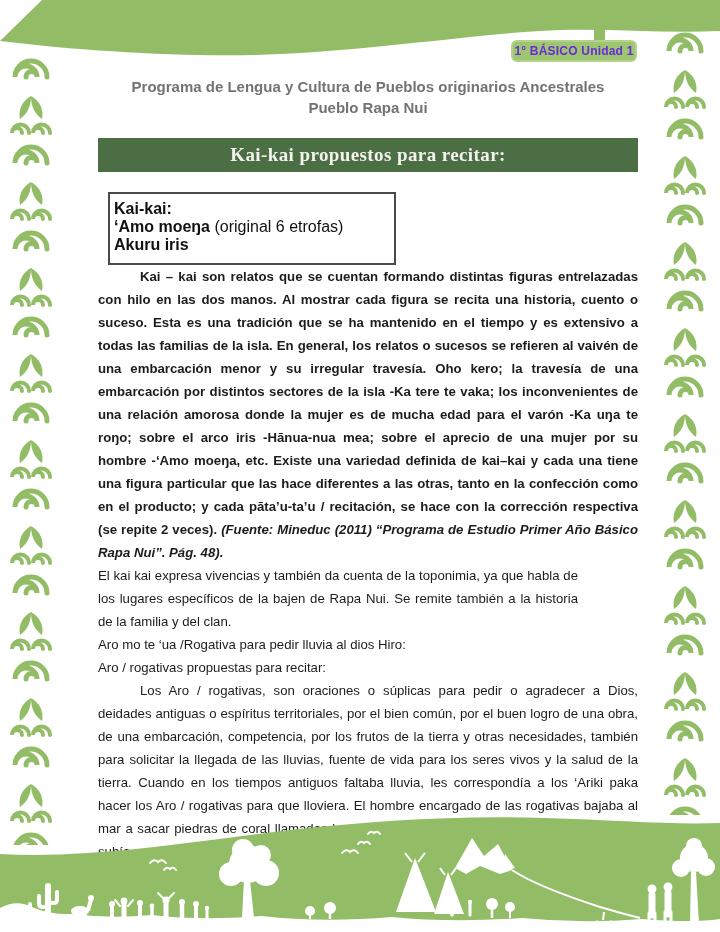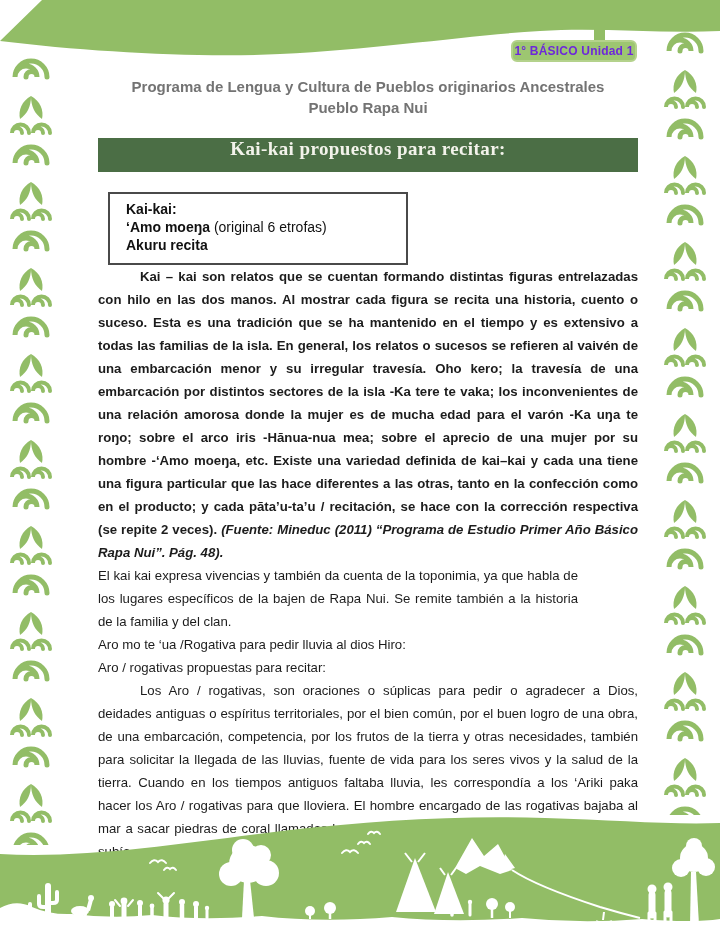--- a/index.html
+++ b/index.html
@@ -25,28 +25,28 @@
   
   .side-strip{position:absolute;width:42px;}
   .side-strip.left{left:10px;top:58px;height:787px;}
   .side-strip.right{left:664px;top:32px;height:783px;}
 
   
   .content{position:absolute;left:98px;top:0;width:540px;}
   .doc-title{margin:76px 0 0 0;text-align:center;font-size:15px;font-weight:bold;line-height:21px;color:#737373;}
   .section-banner{
     margin-top:20px;height:34px;background:#4b6e45;
-    display:flex;align-items:flex-start;justify-content:center;
+    display:flex;align-items:center;justify-content:center;
     font-family:"Liberation Serif",serif;font-weight:bold;font-size:19px;
     color:#f3f3eb;letter-spacing:.4px;
   }
   .kaikai-box{
     margin:20px 16px 0 10px;width:268px;
-    border:2px solid #4a4a4a;padding:6px 12px 9px 16px;
-    font-size:14px;line-height:18px;color:#111;
+    border:2px solid #4a4a4a;padding:6px 12px 9px 4px;
+    font-size:16px;line-height:18px;color:#111;
   }
   .kaikai-box .b{font-weight:bold;}
   .kaikai-box .r{font-weight:normal;}
   p.body-text{
     margin:0;font-size:13.2px;line-height:23px;text-align:justify;color:#1c1c1c;
   }
   .p-intro{margin-top:15px;text-indent:42px;font-weight:bold;}
   .p-topo{margin-top:13px;margin-left:42px;width:480px;}
   .p-head{margin-top:11px;margin-left:42px;text-align:left;}
   .p-aro{margin-top:12px;text-indent:42px;}
@@ -105,21 +105,21 @@
       <div>Pueblo Rapa Nui</div>
     </div>
 
     <div class="section-banner">
       <span>Kai-kai propuestos para recitar:</span>
     </div>
 
     <div class="kaikai-box">
       <div class="box-line"><span class="b">Kai-kai:</span><span class="r"></span></div>
       <div class="box-line"><span class="b">‘Amo moeŋa</span><span class="r"> (original 6 etrofas)</span></div>
-      <div class="box-line"><span class="b">Akuru recita</span><span class="r"></span></div>
+      <div class="box-line"><span class="b">Akuru iris</span><span class="r"></span></div>
     </div>
 
     <p class="body-text p-intro">
       <span>Kai – kai son relatos que se cuentan formando distintas figuras entrelazadas con hilo en las dos manos. Al mostrar cada figura se recita una historia, cuento o suceso. Esta es una tradición que se ha mantenido en el tiempo y es extensivo a todas las familias de la isla. En general, los relatos o sucesos se refieren al vaivén de una embarcación menor y su irregular travesía. Oho kero; la travesía de una embarcación por distintos sectores de la isla -Ka tere te vaka; los inconvenientes de una relación amorosa donde la mujer es de mucha edad para el varón -Ka uŋa te roŋo; sobre el arco iris -Hānua-nua mea; sobre el aprecio de una mujer por su hombre -‘Amo moeŋa, etc. Existe una variedad definida de kai–kai y cada una tiene una figura particular que las hace diferentes a las otras, tanto en la confección como en el producto; y cada pāta’u-ta’u / recitación, se hace con la corrección respectiva (se repite 2 veces).</span>
       <span class="src">(Fuente: Mineduc (2011) “Programa de Estudio Primer Año Básico Rapa Nui”. Pág. 48).</span>
     </p>
 
     <p class="body-text p-topo">El kai kai expresa vivencias y también da cuenta de la toponimia, ya que habla de los lugares específicos de la bajen de Rapa Nui. Se remite también a la historia de la familia y del clan.</p>
 
     <p class="body-text p-head">Aro mo te ‘ua /Rogativa para pedir lluvia al dios Hiro:</p>

